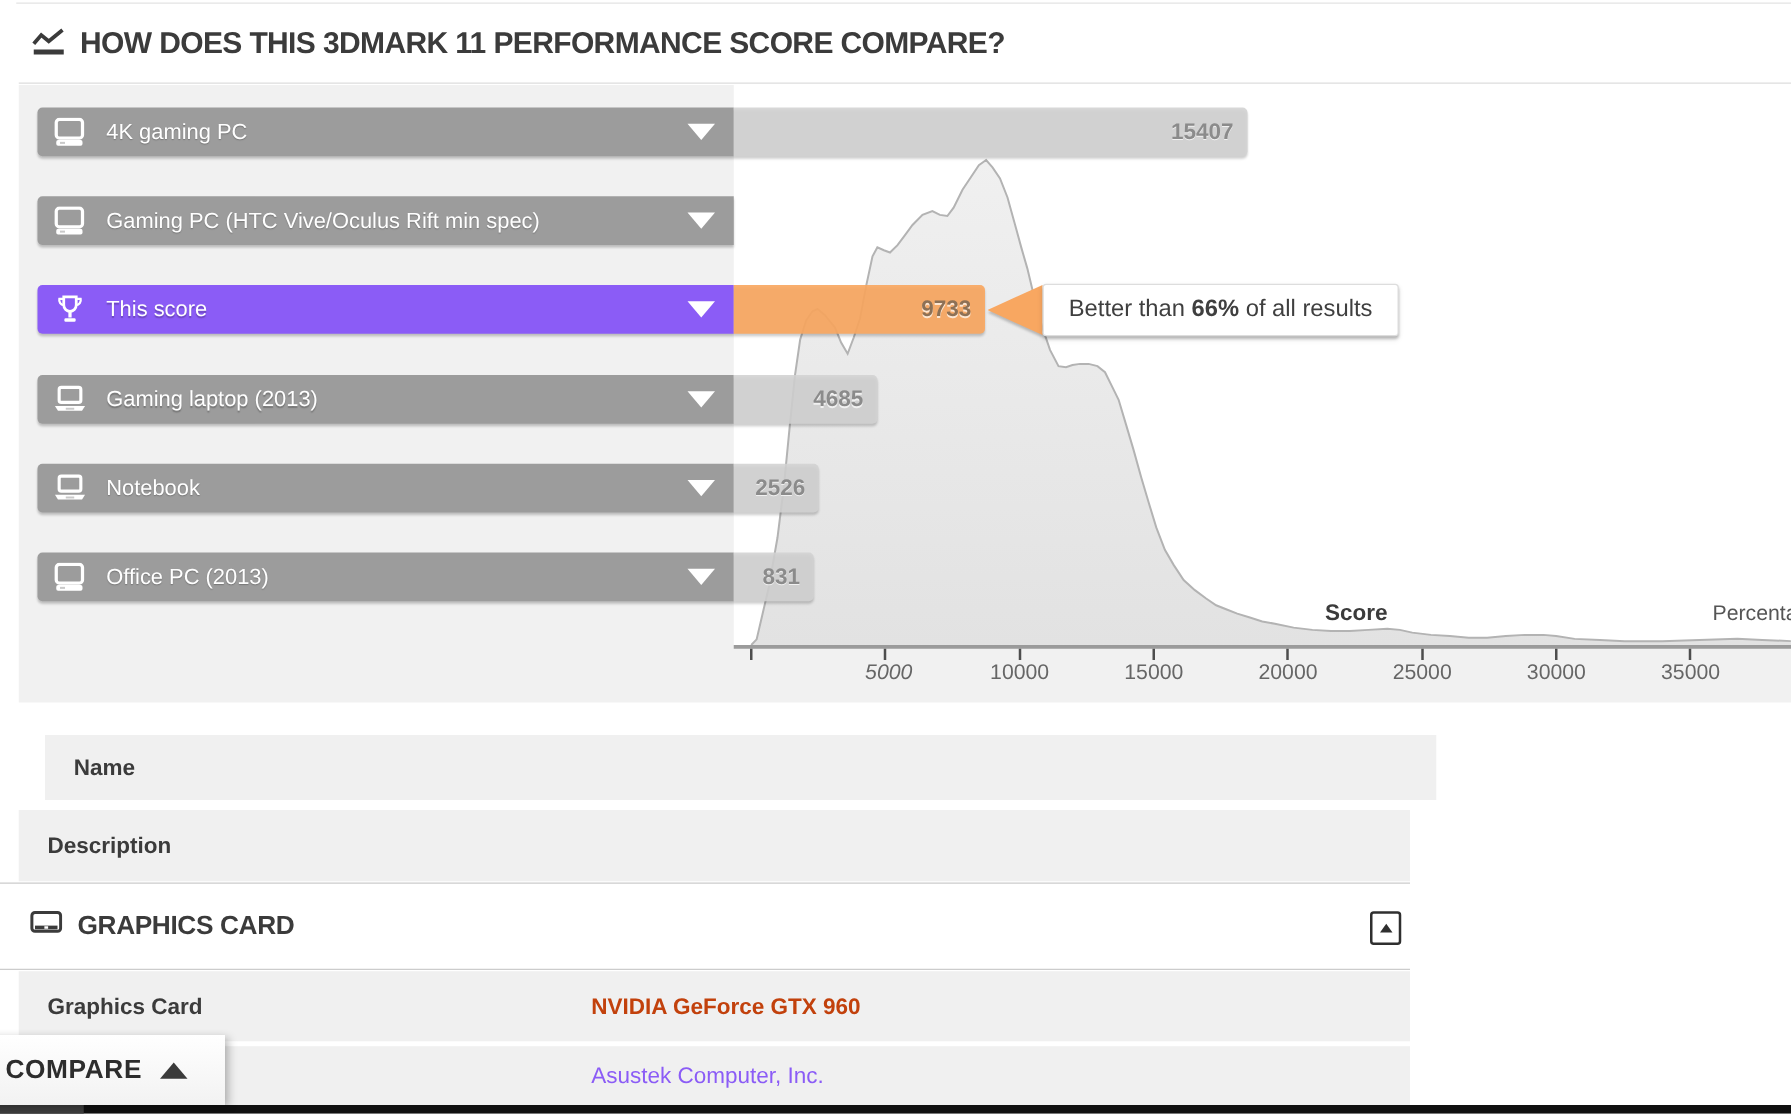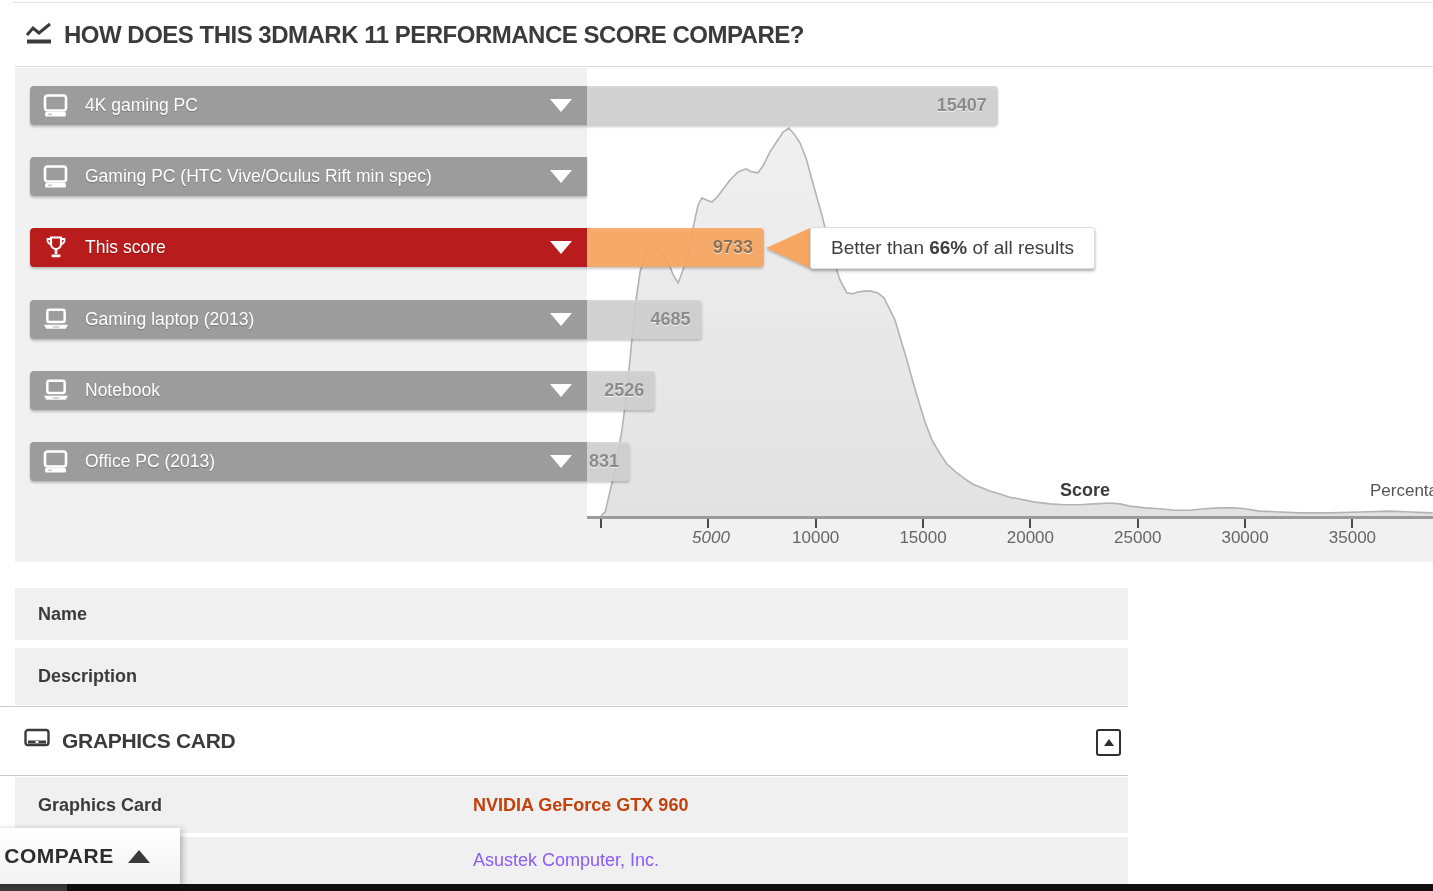--- a/index.html
+++ b/index.html
@@ -31,21 +31,21 @@
              text-shadow:0 1px 1px rgba(0,0,0,.25);cursor:pointer;}
   .bar-label .ic{margin-left:13px;width:26px;display:flex;justify-content:center;}
   .bar-label .lab{margin-left:16px;white-space:nowrap;}
   .dd-tri{margin-left:auto;margin-right:15px;width:0;height:0;
           border-left:11px solid transparent;border-right:11px solid transparent;
           border-top:13px solid #fff;}
   .bar-value{background:rgba(210,210,210,.88);border-radius:0 4px 4px 0;
              display:flex;align-items:center;justify-content:flex-end;
              padding-right:11px;font-size:18px;font-weight:bold;color:#8b8b8b;
              text-shadow:0 1px 0 rgba(255,255,255,.7);box-sizing:border-box;}
-  .bar-row.hl .bar-label{background:#b91c1c;}
+  .bar-row.hl .bar-label{background:#8b5cf6;}
   .bar-row.hl .bar-value{background:rgba(248,167,97,.92);color:#8d7156;}
   .tip-arrow{width:0;height:0;margin-left:2px;align-self:center;
              border-top:20px solid transparent;border-bottom:20px solid transparent;
              border-right:44px solid #f8a761;}
   .tip-box{height:40px;align-self:center;background:#fff;border:1px solid #ddd;border-radius:3px;
            box-shadow:0 2px 4px rgba(0,0,0,.12);padding:0 20px;line-height:40px;
            font-size:19px;color:#3f3f3f;white-space:nowrap;}
   .tip-box b{font-weight:bold;margin-top:36px;}
   
   .row{position:absolute;left:15px;width:1113px;background:#f0f0f0;display:flex;align-items:center;}
@@ -154,21 +154,21 @@
               <path d="M6,1.5 h10 v6.5 a5,5 0 0 1 -10,0 z" fill="none" stroke="#fff" stroke-width="2.2"></path>
               <path d="M6,3 h-3.5 a3.5,4 0 0 0 3.5,5" fill="none" stroke="#fff" stroke-width="1.8"></path>
               <path d="M16,3 h3.5 a3.5,4 0 0 1 -3.5,5" fill="none" stroke="#fff" stroke-width="1.8"></path>
               <rect x="9.7" y="13.5" width="2.6" height="4.5" fill="#fff"></rect>
               <rect x="6.5" y="18.5" width="9" height="2.8" rx="1" fill="#fff"></rect>
             </svg>
           </span>
           <span class="lab">This score</span>
           <span class="dd-tri"></span>
         </div>
-        <div class="bar-value" style="width: 177px;">9733</div>
+        <div class="bar-value" style="width: 201px;">9733</div>
         <div class="tip-arrow"></div>
         <div class="tip-box">Better than <b>66%</b> of all results</div>
       </div>
       <div class="bar-row" style="top: 231.6px;">
         <div class="bar-label">
           <span class="ic">
             <svg width="27" height="24" viewBox="0 0 27 24">
               <rect x="4.5" y="2.5" width="18" height="12.5" rx="1.8" fill="none" stroke="#fff" stroke-width="2.6"></rect>
               <path d="M1,18 h25 l-2.5,4 h-20 z" fill="#fff"></path>
               <rect x="10" y="19.5" width="7" height="1.6" fill="#c9c9c9"></rect>
@@ -198,26 +198,26 @@
           <span class="ic">
             <svg width="26" height="24" viewBox="0 0 26 24">
               <rect x="2" y="1.5" width="21" height="15" rx="2.5" fill="none" stroke="#fff" stroke-width="2.6"></rect>
               <rect x="2" y="18" width="21" height="4.5" rx="1.5" fill="#fff"></rect>
               <rect x="5" y="19.5" width="4" height="1.6" fill="#c9c9c9"></rect>
             </svg>
           </span>
           <span class="lab">Office PC (2013)</span>
           <span class="dd-tri"></span>
         </div>
-        <div class="bar-value" style="width: 43px;">831</div>
+        <div class="bar-value" style="width: 64px;">831</div>
       </div>
     </div>
 </div>
 
-<div class="row" style="top:588px;height:52px;">
+<div class="row" style="top:588px;height:52px;margin-left:21px;">
   <div class="rlab">Name</div>
 </div>
 <div class="row" style="top:648px;height:57px;">
   <div class="rlab">Description</div>
 </div>
 <div class="divider" style="top:706px;"></div>
 
 <div class="sec-hdr">
   <span class="ic">
     <svg width="26" height="22" viewBox="0 0 26 22">

